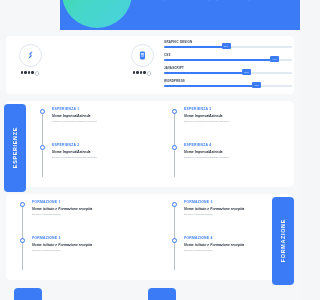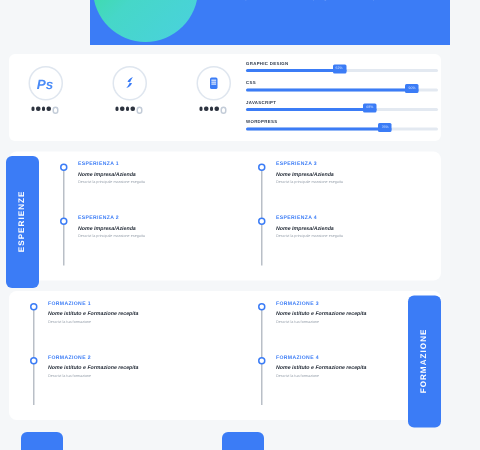--- a/index.html
+++ b/index.html
@@ -147,30 +147,20 @@
     <div class="header-tag">Lorem ipsum dolor sit amet consectetur adipiscing elit sed do eiusmod tempor incididunt</div>
   </div>
   <div class="logo-circle"></div>
   <div class="logo-letter">A</div>
   <div class="header-strip"></div>
 
   <div class="skills-card">
 
     <div class="apps">
       <div class="app">
-        <div class="app-badge">Ps</div>
-        <div class="dots">
-          <span class="dot"></span>
-            <span class="dot"></span>
-            <span class="dot"></span>
-            <span class="dot"></span>
-            <span class="dot off"></span>
-        </div>
-      </div>
-      <div class="app">
         <div class="app-badge">
           <svg width="11" height="11" viewBox="0 0 11 11" aria-hidden="true">
             <path d="M7.6 1.3 C5.6 2.0 4.4 3.3 4.0 4.6 L5.6 4.6 C5.2 6.0 4.4 7.4 3.2 8.6 C5.3 8.1 6.6 6.8 7.0 5.3 L5.5 5.3 C6.0 3.9 6.7 2.5 7.6 1.3 Z" fill="#3b7cf6"></path>
           </svg>
         </div>
         <div class="dots">
           <span class="dot"></span>
             <span class="dot"></span>
             <span class="dot"></span>
             <span class="dot"></span>

